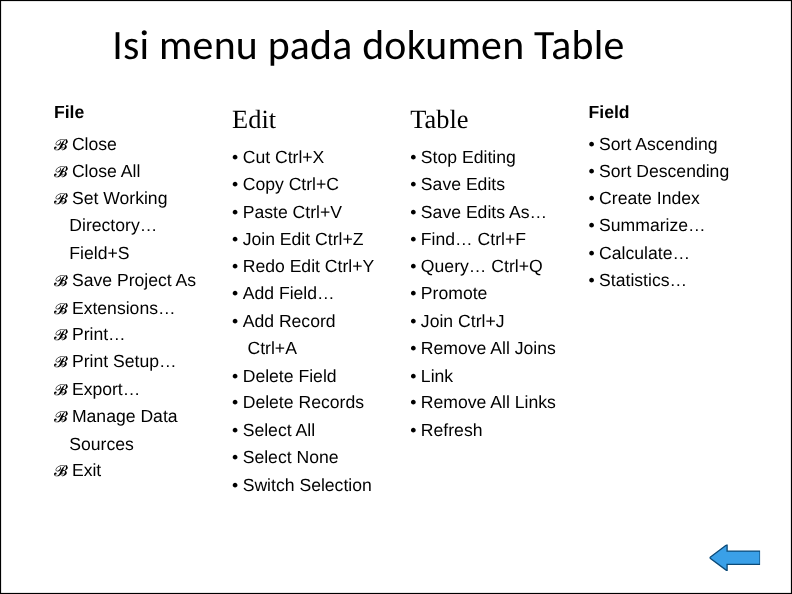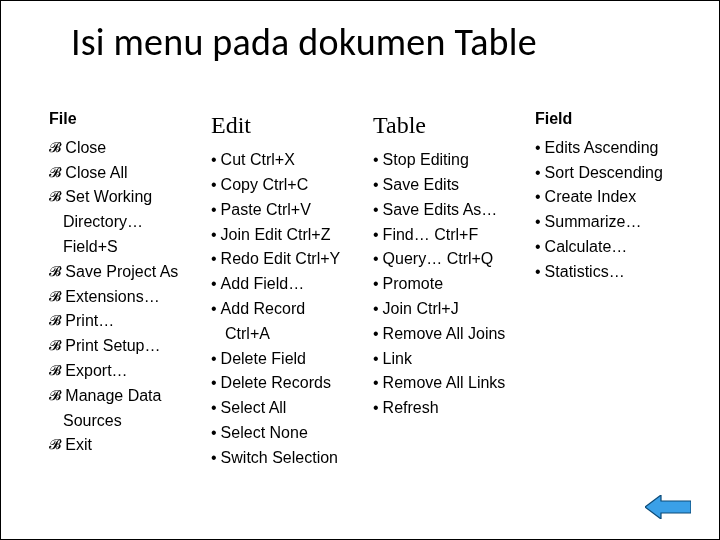--- a/index.html
+++ b/index.html
@@ -18,41 +18,40 @@
     box-sizing: border-box;
     position: relative;
     border: 1px solid #000;
   }
   .title {
     font-family: Calibri, Arial, sans-serif;
     font-size: 38px;
     font-weight: 400;
     position: absolute;
     top: 18px;
-    left: 70px;
+    left: 101px;
     letter-spacing: 0.2px;
   }
   .columns {
     position: absolute;
     top: 90px;
     left: 48px;
     right: 40px;
     display: flex;
     gap: 18px;
   }
   .col {
     flex: 1 1 0;
     min-width: 0;
     font-size: 16px;
     line-height: 1.55;
   }
   .colhead {
     font-weight: bold;
     margin-bottom: 4px;
-    margin-top: 16px;
   }
   .colhead.serif {
     font-family: "Times New Roman", Times, serif;
     font-size: 24px;
     font-weight: normal;
   }
   .item {
     display: flex;
     align-items: flex-start;
   }
@@ -198,21 +197,21 @@
           <span>Remove All Links</span>
         </div>
       <div class="item dot-bullet">
           <span>Refresh</span>
         </div>
     </div>
 
     <div class="col">
       <div class="colhead">Field</div>
       <div class="item dot-bullet">
-          <span>Edits Ascending</span>
+          <span>Sort Ascending</span>
         </div>
       <div class="item dot-bullet">
           <span>Sort Descending</span>
         </div>
       <div class="item dot-bullet">
           <span>Create Index</span>
         </div>
       <div class="item dot-bullet">
           <span>Summarize…</span>
         </div>

